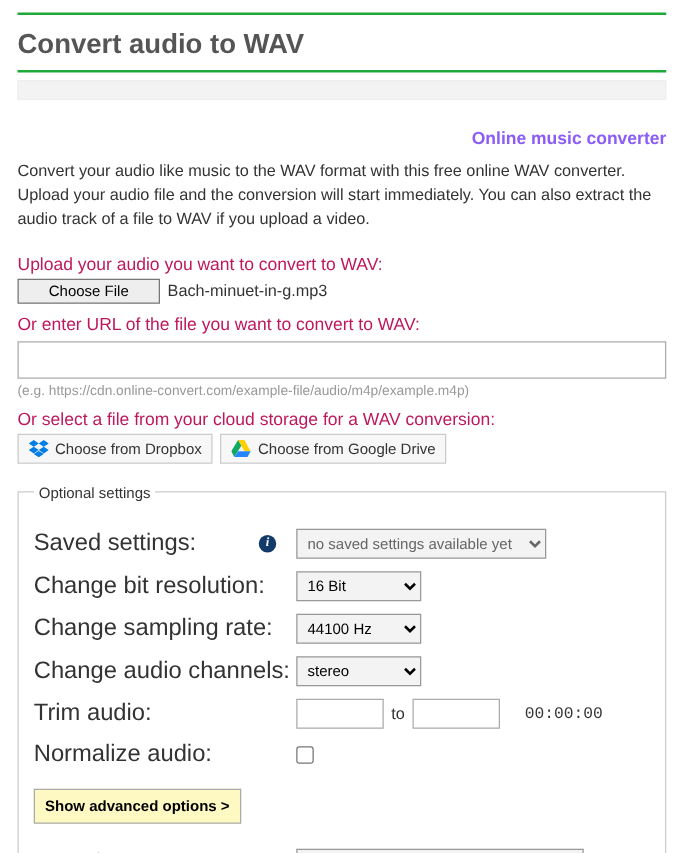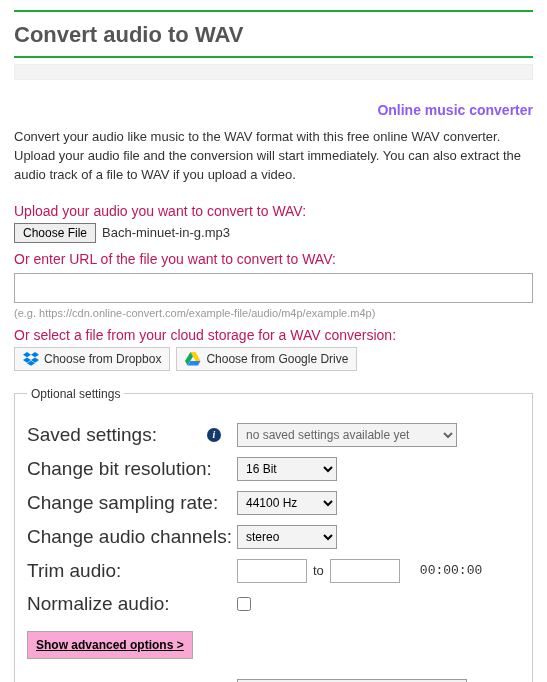--- a/index.html
+++ b/index.html
@@ -47,21 +47,21 @@
   }
   .file-row {
     display: flex;
     align-items: center;
     gap: 6px;
     margin-bottom: 6px;
   }
   .choose-file-btn {
     font-family: Arial, sans-serif;
     font-size: 12px;
-    padding: 2px 8px;
+    padding: 2px 24px;
     border: 1px solid #777;
     background: #eee;
     cursor: pointer;
   }
   .file-name { font-size: 13px; color: #333; }
   .url-input {
     width: 100%;
     height: 30px;
     border: 1px solid #aaa;
     padding: 4px 6px;
@@ -105,21 +105,21 @@
     color: #333;
   }
   .select-wide {
     font-family: Arial, sans-serif;
     font-size: 12px;
     height: 24px;
     border: 1px solid #999;
     background: #f3f3f3;
     padding: 1px 4px;
   }
-  .sel-saved { width: 220px; color: #666; }
+  .sel-saved { width: 200px; color: #666; }
   .sel-mid { width: 100px; }
   .sel-pcm { width: 230px; }
   .trim-input {
     width: 70px;
     height: 24px;
     border: 1px solid #aaa;
     padding: 2px 4px;
     font-size: 12px;
   }
   .trim-to { margin: 0 6px; font-size: 13px; }
@@ -138,24 +138,23 @@
     justify-content: center;
     margin-left: -30px;
     margin-right: 16px;
   }
   .adv-btn {
     font-family: Arial, sans-serif;
     font-size: 12px;
     font-weight: bold;
     padding: 6px 8px;
     border: 1px solid #aaa;
-    background: #f9a8d4;
+    background: #fef9c3;
     cursor: pointer;
     margin: 6px 0 10px 0;
-    text-decoration: underline;
   }
   .checkbox { width: 14px; height: 14px; }
   .icon-svg { flex-shrink: 0; }
 </style>
 </head>
 <body>
 
 <div class="page">
   <hr class="hr-top">
   <h1>Convert audio to WAV</h1>

